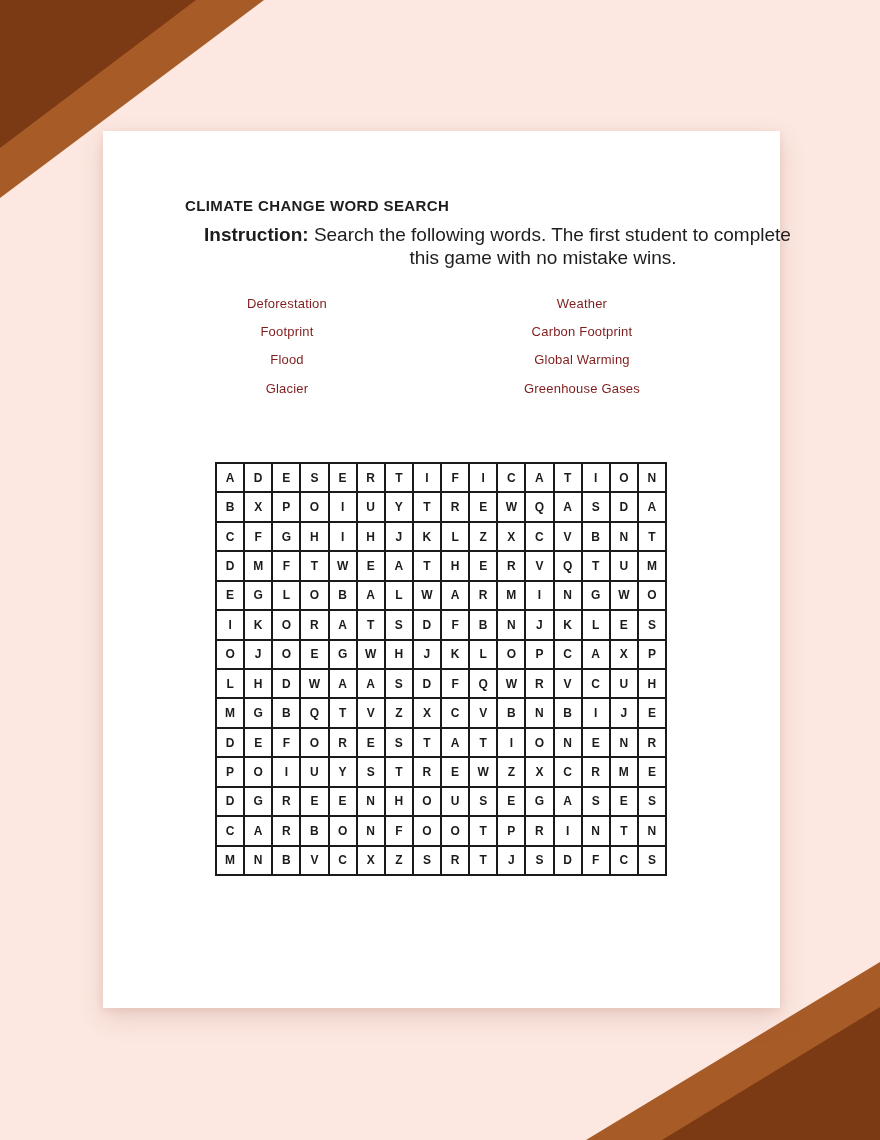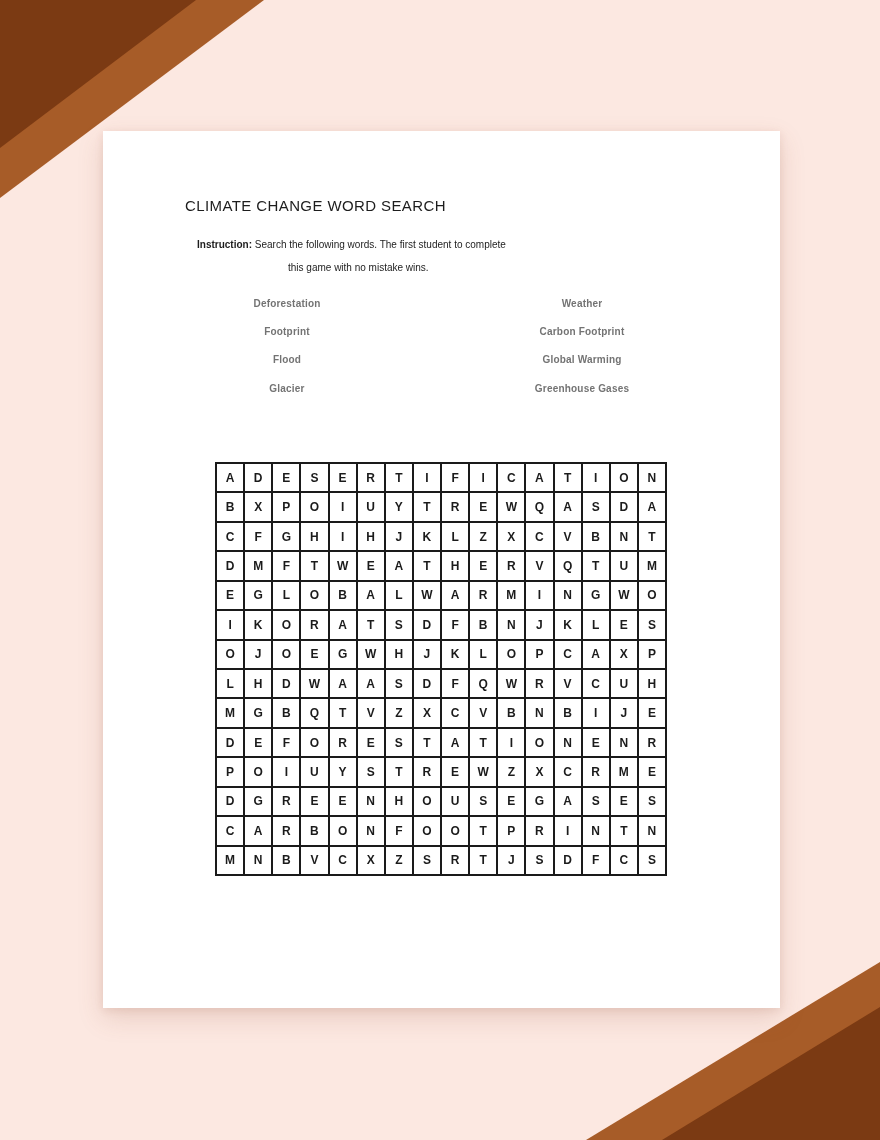--- a/index.html
+++ b/index.html
@@ -19,37 +19,37 @@
   .br-dark{right:0;bottom:0;width:218px;height:133px;background:var(--brown-dark,#7b3a13);
     clip-path:polygon(100% 0,100% 100%,0 100%);}
 
   .sheet{
     position:absolute;left:103px;top:131px;width:677px;height:877px;
     background:#ffffff;
     box-shadow:0 10px 24px rgba(150,85,60,.18), 0 2px 8px rgba(150,85,60,.12);
   }
   .sheet-title{
     position:absolute;left:82px;top:66px;margin:0;
-    font-size:15px;font-weight:normal;letter-spacing:.4px;color:#1d1d1d;
+    font-size:15px;font-weight:bold;letter-spacing:.4px;color:#1d1d1d;
   }
   .instruction{
-    position:absolute;left:82px;top:90px;width:530px;margin:12px;
-    font-size:10px;line-height:23px;color:#1d1d1d;
-    padding-left:91px;text-indent:-91px;
+    position:absolute;left:82px;top:90px;width:530px;margin:2px;
+    font-size:19px;line-height:23px;color:#1d1d1d;
+    padding-left:91px;text-indent:-91px;text-align:center;
   }
   .instruction b{font-weight:bold;}
 
   .word-col{
     position:absolute;top:158px;width:240px;margin:0;padding:0;list-style:none;
   }
   .word-col.left{left:64px;}
   .word-col.right{left:359px;}
   .word-col li{
     height:28.4px;display:flex;align-items:center;justify-content:center;
-    font-size:10px;font-weight:bold;letter-spacing:.2px;color:#737373;
+    font-size:13px;font-weight:normal;letter-spacing:.2px;color:#7f1d1d;
   }
 
   .ws-grid{
     position:absolute;left:112px;top:331px;width:452px;height:414px;
     display:grid;grid-template-columns:repeat(16,1fr);grid-template-rows:repeat(14,1fr);
     border:1px solid #1a1a1a;background:#fff;box-sizing:border-box;
   }
   .ws-cell{
     border:1px solid #1a1a1a;
     display:flex;align-items:center;justify-content:center;

